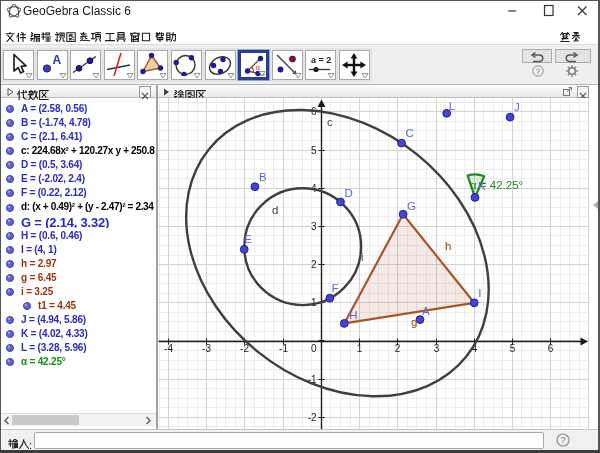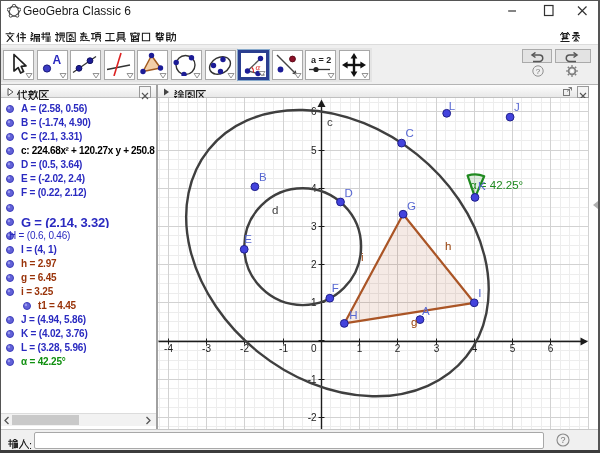--- a/index.html
+++ b/index.html
@@ -412,28 +412,28 @@
       <circle cx="5" cy="5" r="4.4" fill="#6262d8" stroke="#3a3ab8" stroke-width="1.2"></circle>
       <circle cx="3.6" cy="3.6" r="1.6" fill="#9a9aee"></circle>
     </svg>
 <div class="abs" style="left:20px;top:1px;font-size:10px;font-weight:bold;color:#2a2ac0;letter-spacing:-0.2px">A = (2.58, 0.56)</div>
   </div>
 <div class="abs" style="left:1px;top:116.0px;width:154px;height:14px;overflow:hidden;white-space:nowrap">
 <svg class="abs" style="left:4.5px;top:3.2px" width="8" height="8" viewBox="0 0 10 10">
       <circle cx="5" cy="5" r="4.4" fill="#6262d8" stroke="#3a3ab8" stroke-width="1.2"></circle>
       <circle cx="3.6" cy="3.6" r="1.6" fill="#9a9aee"></circle>
     </svg>
-<div class="abs" style="left:20px;top:1px;font-size:10px;font-weight:bold;color:#2a2ac0;letter-spacing:-0.2px">B = (-1.74, 4.90)</div>
+<div class="abs" style="left:20px;top:1px;font-size:10px;font-weight:bold;color:#2a2ac0;letter-spacing:-0.2px">B = (-1.74, 4.78)</div>
   </div>
 <div class="abs" style="left:1px;top:130.1px;width:154px;height:14px;overflow:hidden;white-space:nowrap">
 <svg class="abs" style="left:4.5px;top:3.2px" width="8" height="8" viewBox="0 0 10 10">
       <circle cx="5" cy="5" r="4.4" fill="#6262d8" stroke="#3a3ab8" stroke-width="1.2"></circle>
       <circle cx="3.6" cy="3.6" r="1.6" fill="#9a9aee"></circle>
     </svg>
-<div class="abs" style="left:20px;top:1px;font-size:10px;font-weight:bold;color:#2a2ac0;letter-spacing:-0.2px">C = (2.1, 3.31)</div>
+<div class="abs" style="left:20px;top:1px;font-size:10px;font-weight:bold;color:#2a2ac0;letter-spacing:-0.2px">C = (2.1, 6.41)</div>
   </div>
 <div class="abs" style="left:1px;top:144.2px;width:154px;height:14px;overflow:hidden;white-space:nowrap">
 <svg class="abs" style="left:4.5px;top:3.2px" width="8" height="8" viewBox="0 0 10 10">
       <circle cx="5" cy="5" r="4.4" fill="#6262d8" stroke="#3a3ab8" stroke-width="1.2"></circle>
       <circle cx="3.6" cy="3.6" r="1.6" fill="#9a9aee"></circle>
     </svg>
 <div class="abs" style="left:20px;top:1px;font-size:10px;font-weight:bold;color:#000;letter-spacing:-0.2px"><span style="letter-spacing:-0.32px">c: 224.68x² + 120.27x y + 250.89y²</span></div>
   </div>
 <div class="abs" style="left:1px;top:158.2px;width:154px;height:14px;overflow:hidden;white-space:nowrap">
 <svg class="abs" style="left:4.5px;top:3.2px" width="8" height="8" viewBox="0 0 10 10">
@@ -454,34 +454,35 @@
       <circle cx="5" cy="5" r="4.4" fill="#6262d8" stroke="#3a3ab8" stroke-width="1.2"></circle>
       <circle cx="3.6" cy="3.6" r="1.6" fill="#9a9aee"></circle>
     </svg>
 <div class="abs" style="left:20px;top:1px;font-size:10px;font-weight:bold;color:#2a2ac0;letter-spacing:-0.2px">F = (0.22, 2.12)</div>
   </div>
 <div class="abs" style="left:1px;top:200.4px;width:154px;height:14px;overflow:hidden;white-space:nowrap">
 <svg class="abs" style="left:4.5px;top:3.2px" width="8" height="8" viewBox="0 0 10 10">
       <circle cx="5" cy="5" r="4.4" fill="#6262d8" stroke="#3a3ab8" stroke-width="1.2"></circle>
       <circle cx="3.6" cy="3.6" r="1.6" fill="#9a9aee"></circle>
     </svg>
+<div class="abs" style="left:20px;top:1px;font-size:10px;font-weight:bold;color:#000;letter-spacing:-0.2px"><span style="letter-spacing:-0.35px">d: (x + 0.49)² + (y - 2.47)² = 2.34</span></div>
   </div>
 <div class="abs" style="left:1px;top:214.4px;width:154px;height:14px;overflow:hidden;white-space:nowrap">
 <svg class="abs" style="left:4.5px;top:3.2px" width="8" height="8" viewBox="0 0 10 10">
       <circle cx="5" cy="5" r="4.4" fill="#6262d8" stroke="#3a3ab8" stroke-width="1.2"></circle>
       <circle cx="3.6" cy="3.6" r="1.6" fill="#9a9aee"></circle>
     </svg>
 <div class="abs" style="left:20px;top:1px;font-size:13px;font-weight:bold;color:#2a2ac0;letter-spacing:-0.2px">G = (2.14, 3.32)</div>
   </div>
 <div class="abs" style="left:1px;top:228.5px;width:154px;height:14px;overflow:hidden;white-space:nowrap">
 <svg class="abs" style="left:4.5px;top:3.2px" width="8" height="8" viewBox="0 0 10 10">
       <circle cx="5" cy="5" r="4.4" fill="#6262d8" stroke="#3a3ab8" stroke-width="1.2"></circle>
       <circle cx="3.6" cy="3.6" r="1.6" fill="#9a9aee"></circle>
     </svg>
-<div class="abs" style="left:8px;top:1px;font-size:10px;font-weight:normal;color:#2a2ac0;letter-spacing:-0.2px">H = (0.6, 0.46)</div>
+<div class="abs" style="left:20px;top:1px;font-size:10px;font-weight:bold;color:#2a2ac0;letter-spacing:-0.2px">H = (0.6, 0.46)</div>
   </div>
 <div class="abs" style="left:1px;top:242.5px;width:154px;height:14px;overflow:hidden;white-space:nowrap">
 <svg class="abs" style="left:4.5px;top:3.2px" width="8" height="8" viewBox="0 0 10 10">
       <circle cx="5" cy="5" r="4.4" fill="#6262d8" stroke="#3a3ab8" stroke-width="1.2"></circle>
       <circle cx="3.6" cy="3.6" r="1.6" fill="#9a9aee"></circle>
     </svg>
 <div class="abs" style="left:20px;top:1px;font-size:10px;font-weight:bold;color:#2a2ac0;letter-spacing:-0.2px">I = (4, 1)</div>
   </div>
 <div class="abs" style="left:1px;top:256.6px;width:154px;height:14px;overflow:hidden;white-space:nowrap">
 <svg class="abs" style="left:4.5px;top:3.2px" width="8" height="8" viewBox="0 0 10 10">
@@ -516,21 +517,21 @@
       <circle cx="5" cy="5" r="4.4" fill="#6262d8" stroke="#3a3ab8" stroke-width="1.2"></circle>
       <circle cx="3.6" cy="3.6" r="1.6" fill="#9a9aee"></circle>
     </svg>
 <div class="abs" style="left:20px;top:1px;font-size:10px;font-weight:bold;color:#2a2ac0;letter-spacing:-0.2px">J = (4.94, 5.86)</div>
   </div>
 <div class="abs" style="left:1px;top:326.8px;width:154px;height:14px;overflow:hidden;white-space:nowrap">
 <svg class="abs" style="left:4.5px;top:3.2px" width="8" height="8" viewBox="0 0 10 10">
       <circle cx="5" cy="5" r="4.4" fill="#6262d8" stroke="#3a3ab8" stroke-width="1.2"></circle>
       <circle cx="3.6" cy="3.6" r="1.6" fill="#9a9aee"></circle>
     </svg>
-<div class="abs" style="left:20px;top:1px;font-size:10px;font-weight:bold;color:#2a2ac0;letter-spacing:-0.2px">K = (4.02, 3.76)</div>
+<div class="abs" style="left:20px;top:1px;font-size:10px;font-weight:bold;color:#2a2ac0;letter-spacing:-0.2px">K = (4.02, 4.33)</div>
   </div>
 <div class="abs" style="left:1px;top:340.9px;width:154px;height:14px;overflow:hidden;white-space:nowrap">
 <svg class="abs" style="left:4.5px;top:3.2px" width="8" height="8" viewBox="0 0 10 10">
       <circle cx="5" cy="5" r="4.4" fill="#6262d8" stroke="#3a3ab8" stroke-width="1.2"></circle>
       <circle cx="3.6" cy="3.6" r="1.6" fill="#9a9aee"></circle>
     </svg>
 <div class="abs" style="left:20px;top:1px;font-size:10px;font-weight:bold;color:#2a2ac0;letter-spacing:-0.2px">L = (3.28, 5.96)</div>
   </div>
 <div class="abs" style="left:1px;top:354.9px;width:154px;height:14px;overflow:hidden;white-space:nowrap">
 <svg class="abs" style="left:4.5px;top:3.2px" width="8" height="8" viewBox="0 0 10 10">

